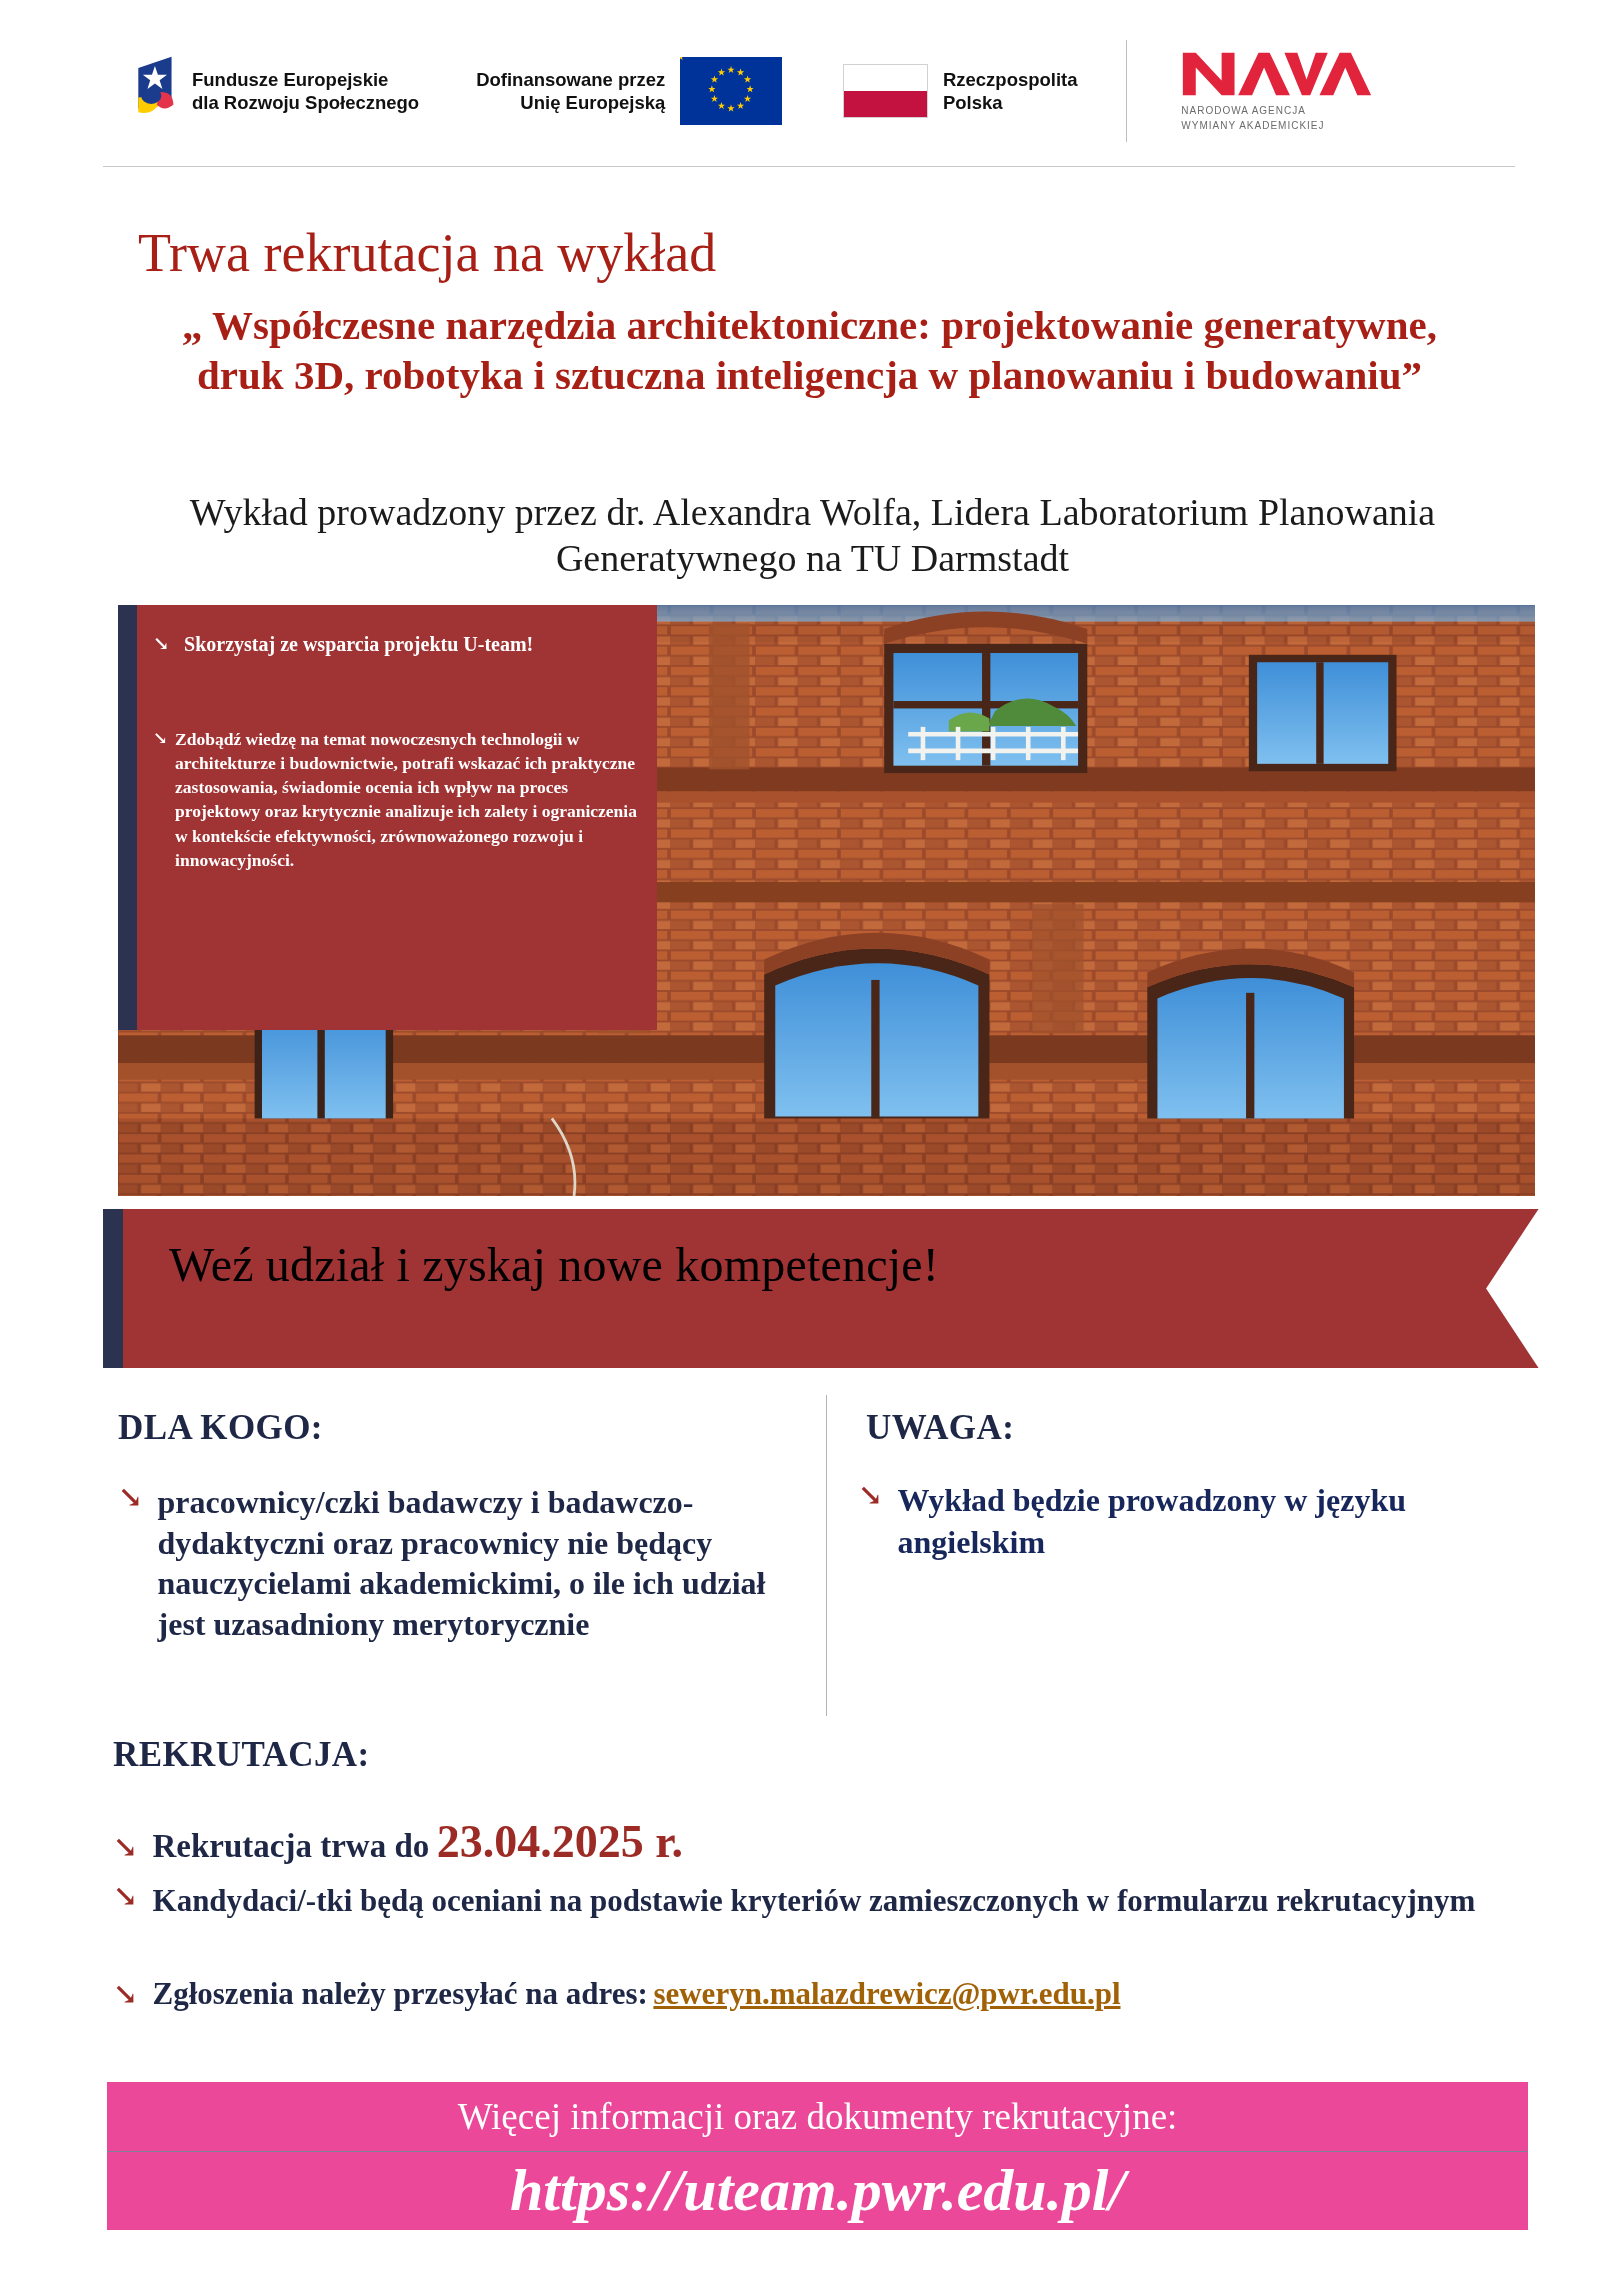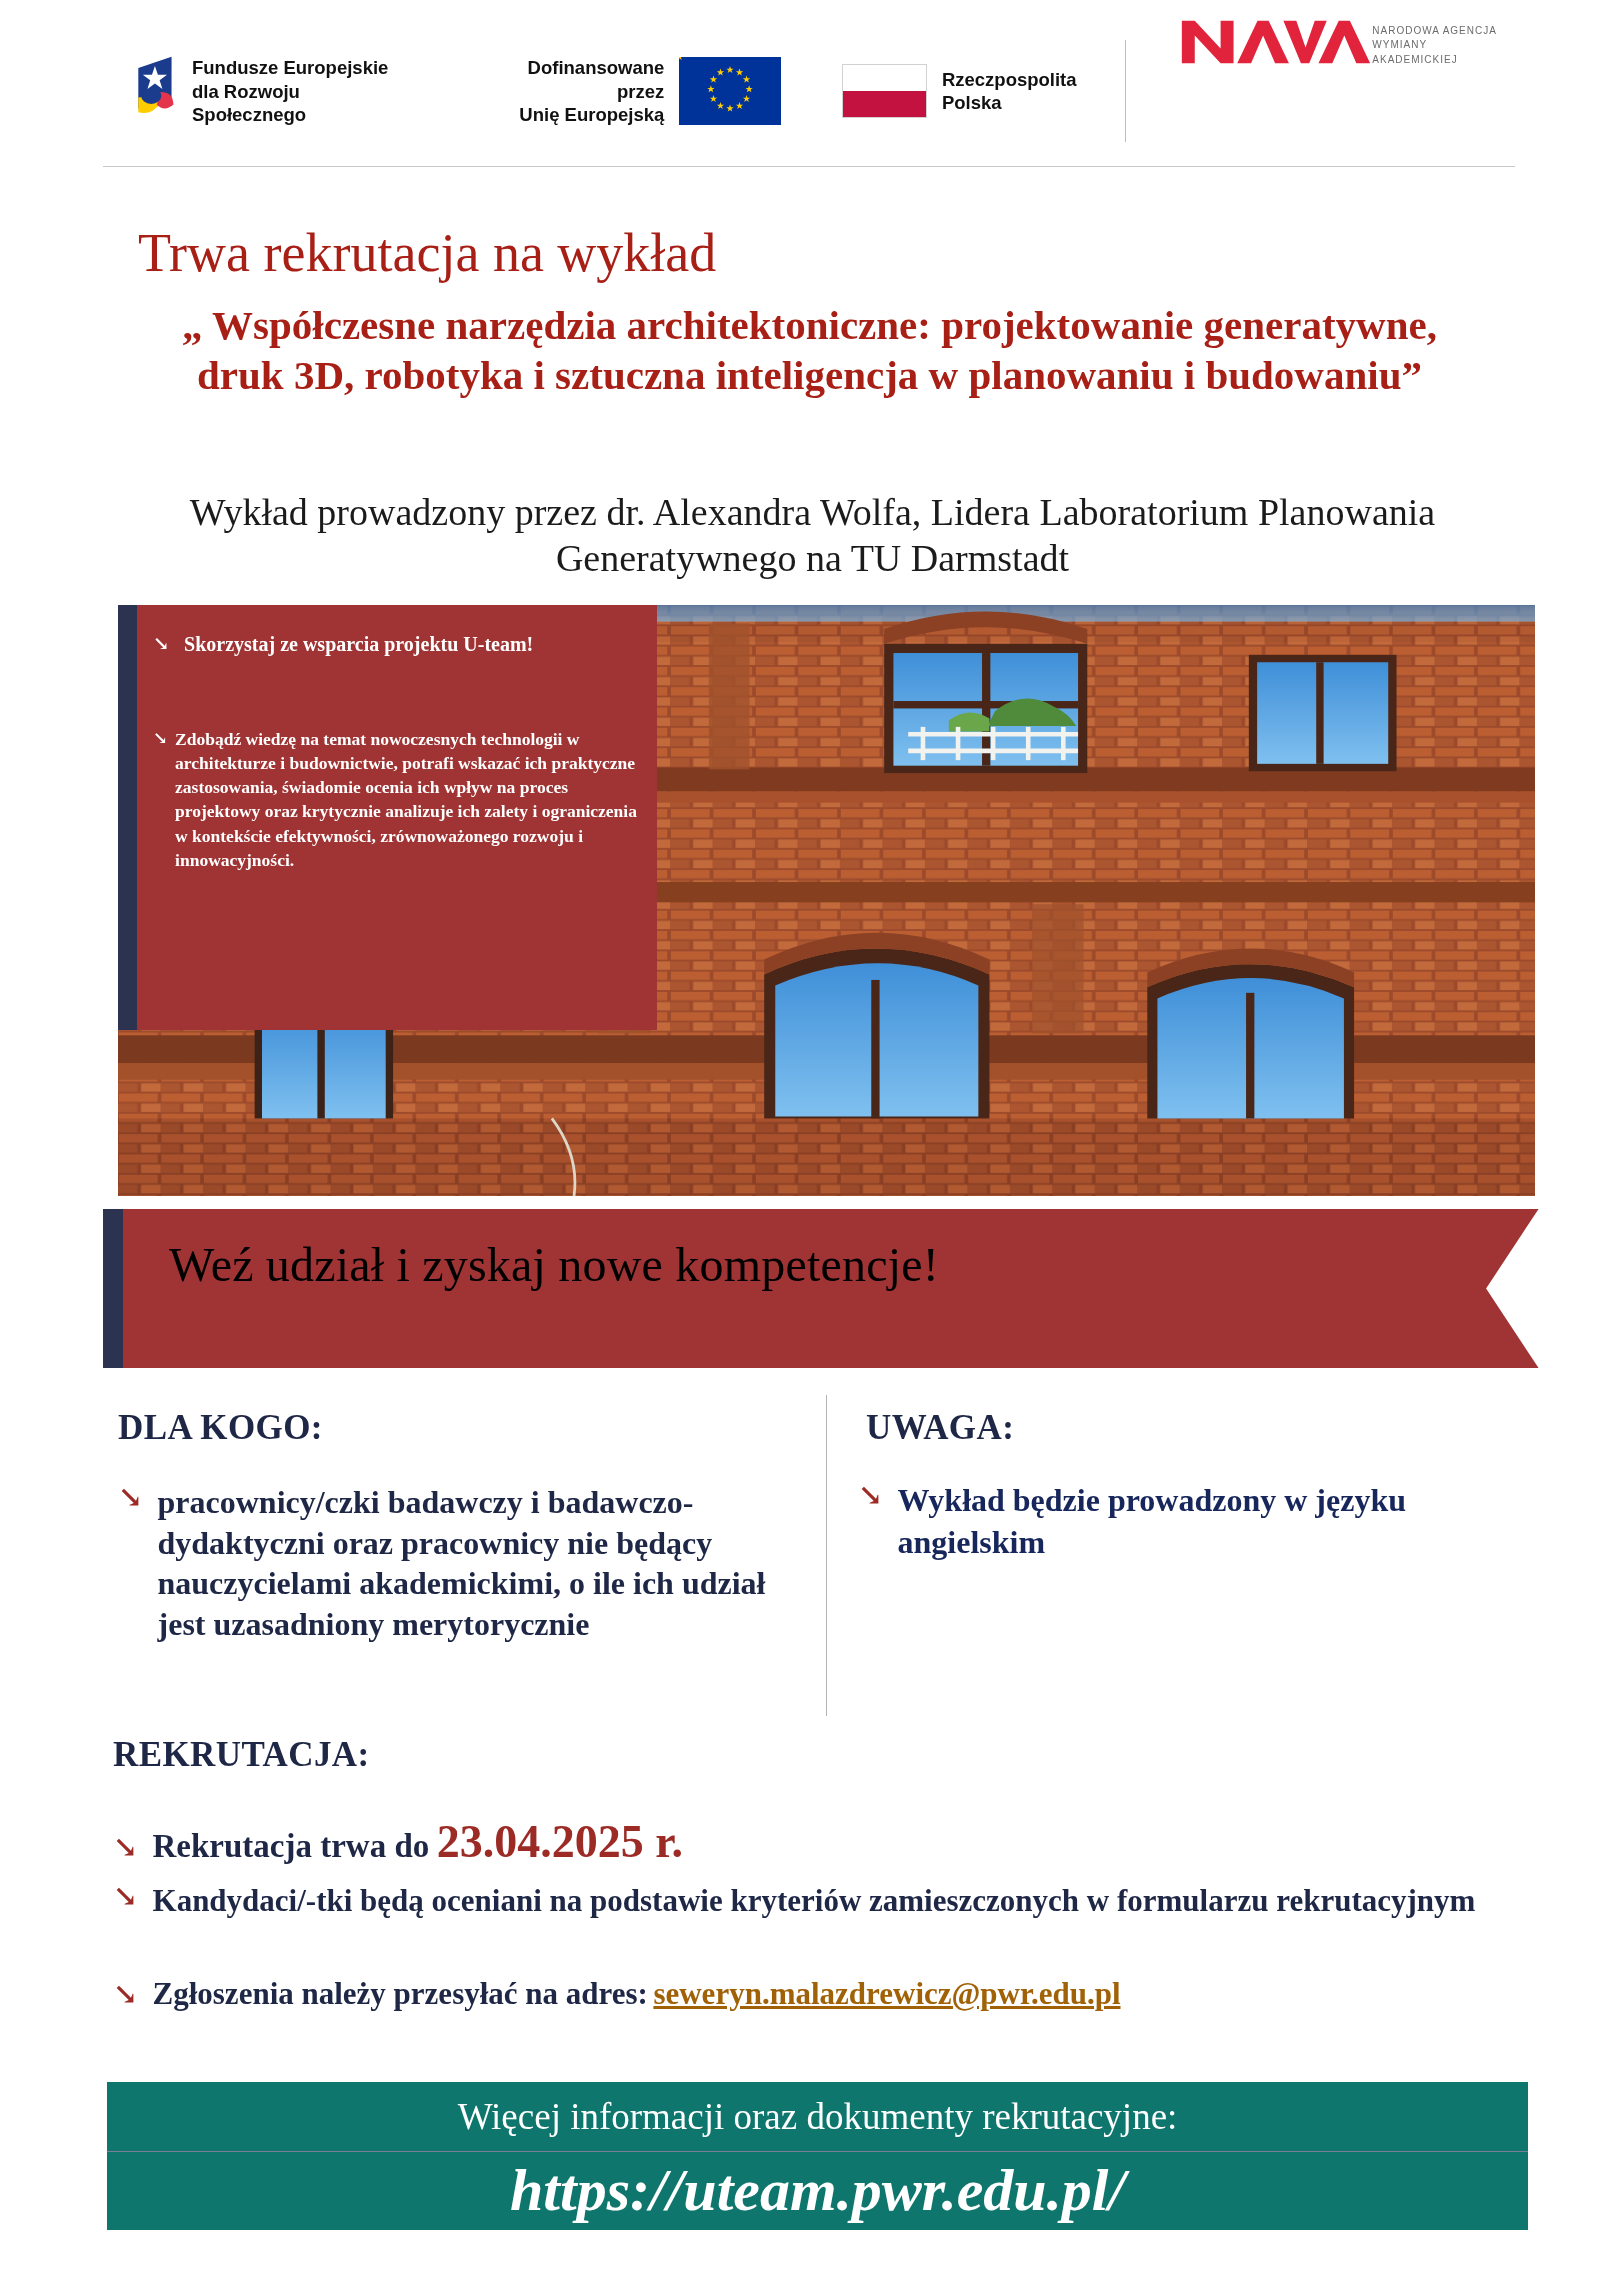--- a/index.html
+++ b/index.html
@@ -71,21 +71,21 @@
   .eu-flag svg { display: block; }
   #header-sep {
     width: 1.8px;
     height: 102px;
     background: #bdbdbd;
     margin-left: 48px;
     flex: none;
   }
   #nawa-logo-block {
     margin-left: 54px;
-    flex-direction: row;
+    flex-direction: column;
     align-items: flex-start;
     justify-content: center;
   }
   .nawa-mark { width: 192px; height: 48px; }
   .nawa-sub {
     font-family: "Liberation Sans", "DejaVu Sans", sans-serif;
     font-size: 10px;
     letter-spacing: 1px;
     color: #6b6b6b;
     line-height: 1.45;
@@ -315,21 +315,21 @@
     margin-left: 5.5px;
   }
 
   
   #footer {
     position: absolute;
     left: 107px;
     top: 2082px;
     width: 1421px;
     height: 148px;
-    background: #0f766e;
+    background: #ec4899;
     box-sizing: border-box;
   }
   #footer-line-1 {
     height: 70px;
     display: flex;
     align-items: center;
     justify-content: center;
     color: #ffffff;
     font-size: 37px;
     border-bottom: 0.9px solid #7b8098;

